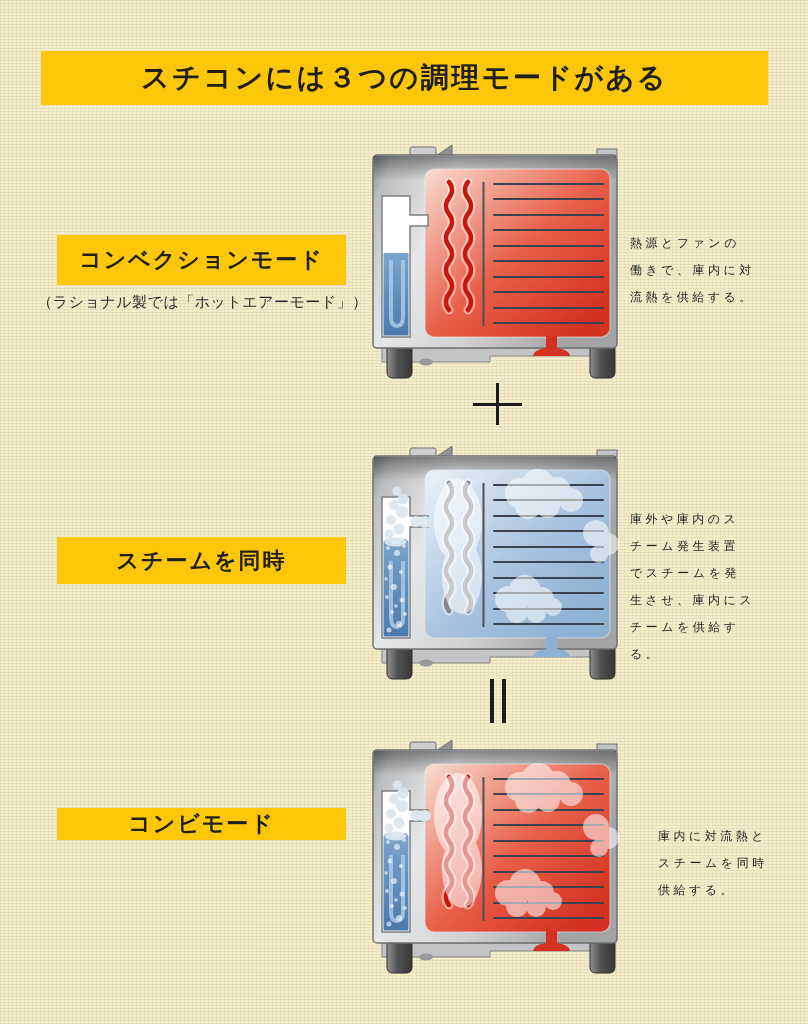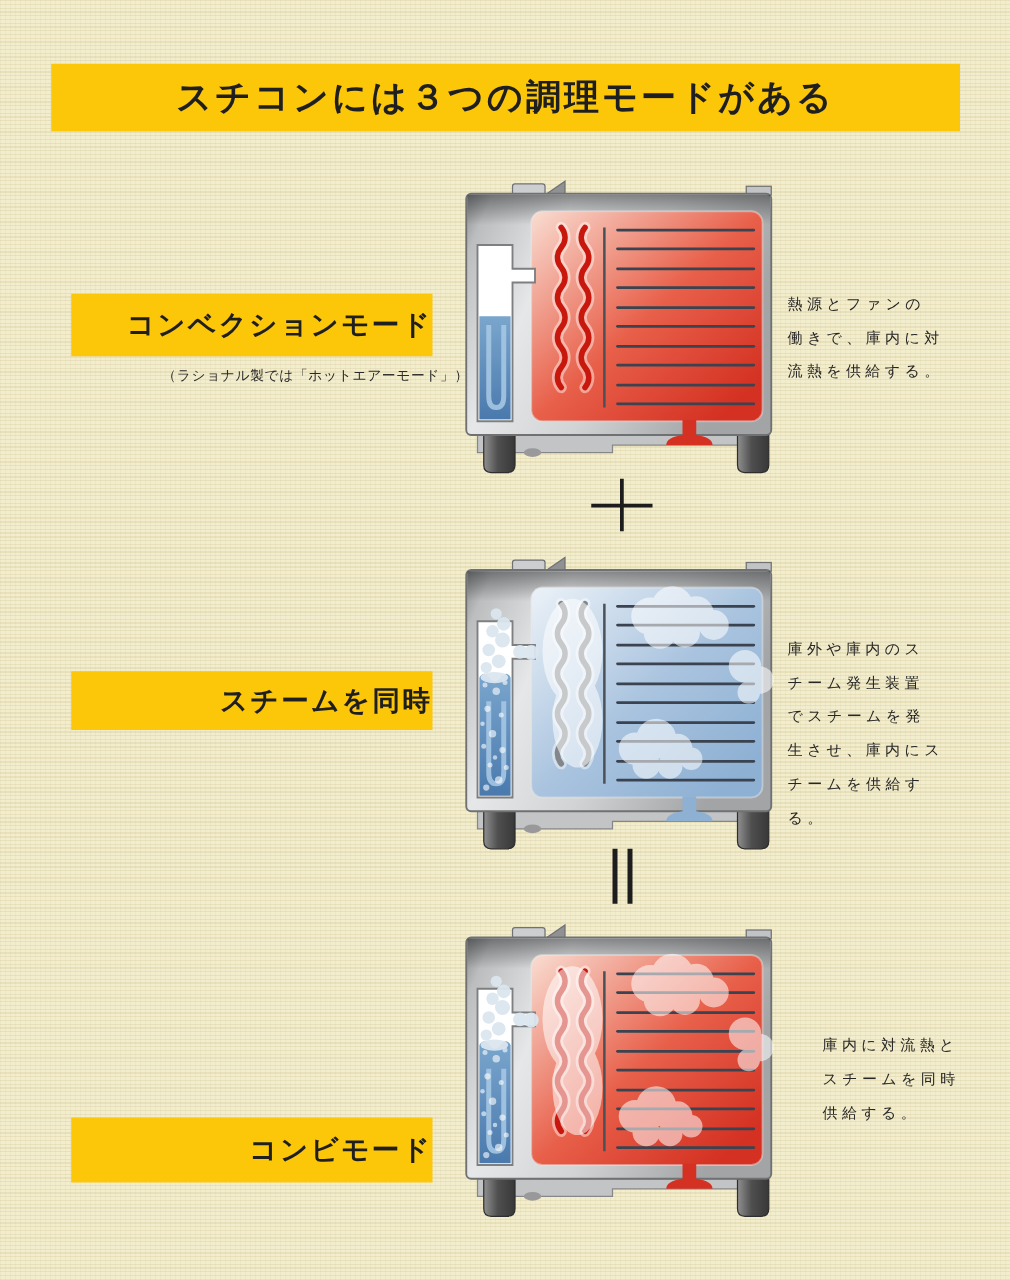--- a/index.html
+++ b/index.html
@@ -16,29 +16,29 @@
   }
   .banner{
     position:absolute;left:41px;top:51px;width:727px;height:54px;
     background:#fcc609;
     display:flex;align-items:center;justify-content:center;
     font-size:28px;font-weight:bold;letter-spacing:2.5px;
   }
   .label-box{
     position:absolute;width:289px;
     background:#fcc609;
-    display:flex;align-items:center;justify-content:flex-end;
+    display:flex;align-items:center;justify-content:center;
     font-size:22px;font-weight:bold;letter-spacing:2px;
   }
   #label-0{left:57px;top:235px;height:50px;}
   #label-1{left:57px;top:537px;height:47px;}
-  #label-2{left:57px;top:894px;height:52px;}
+  #label-2{left:57px;top:808px;height:32px;}
   .sublabel{
     position:absolute;left:30px;top:293px;width:345px;
-    text-align:right;font-size:11px;letter-spacing:.5px;color:#2a2a2a;
+    text-align:center;font-size:15px;letter-spacing:.5px;color:#2a2a2a;
   }
   .description{
     position:absolute;left:630px;width:160px;
     font-size:12px;line-height:27px;letter-spacing:3.5px;
     white-space:pre-line;color:#262626;
   }
   #desc-0{top:230px;}
   #desc-1{top:506px;}
   #desc-2{top:823px;margin-left:28px;}
   .oven-wrap{position:absolute;width:250px;height:240px;}

